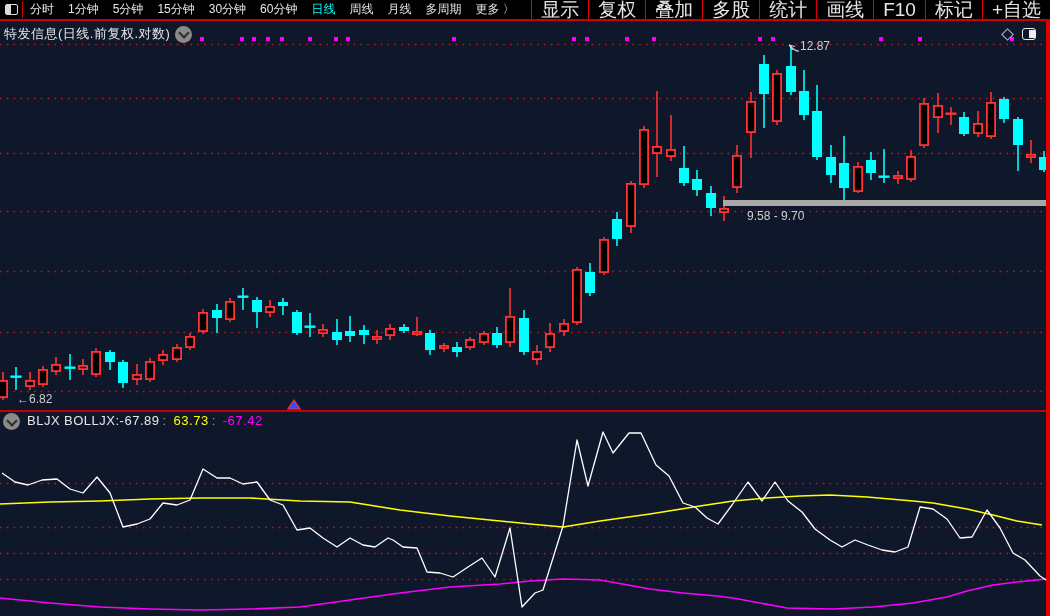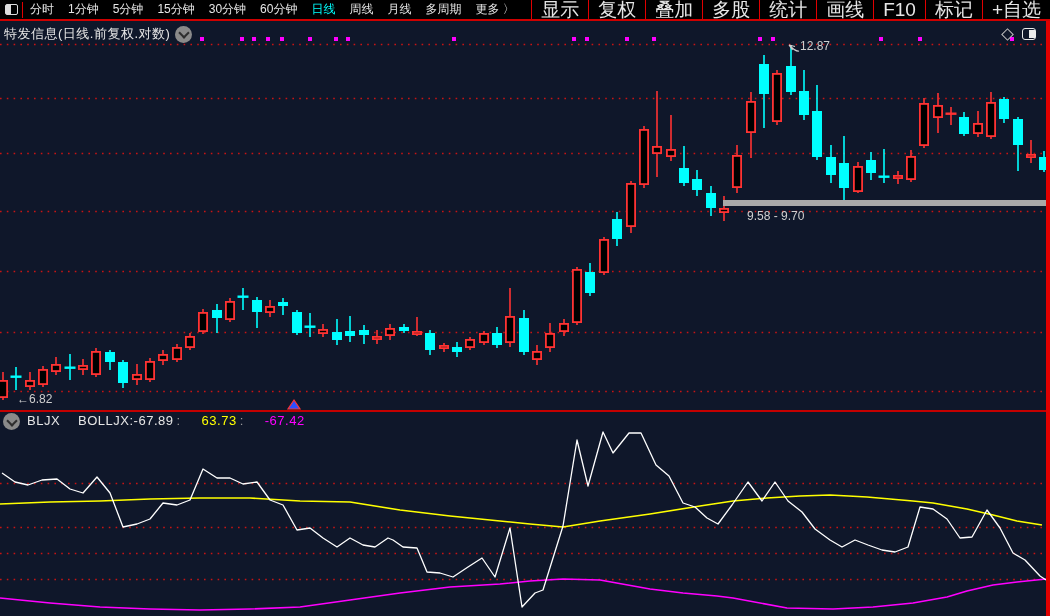--- a/index.html
+++ b/index.html
@@ -41,21 +41,21 @@
 
   .lbl{position:absolute;color:#cfcfcf;font-size:12px;z-index:4;white-space:nowrap}
   #lbl-high{left:800px;top:39px}
   #lbl-range{left:747px;top:209px}
   #lbl-low{left:17px;top:392px}
 
   
   .ind-header{position:absolute;left:0;top:413px;height:20px;display:flex;align-items:flex-start;z-index:5}
   .ind-header .circle-chev{margin-left:3px}
   .ind-name{color:#e6e6e6;font-size:13px;margin-left:7px;letter-spacing:.5px}
-  .ind-val{font-size:13px;margin-left:18px;letter-spacing:.5px}
+  .ind-val{font-size:13px;margin-left:4px;letter-spacing:.5px}
   .v-white{color:#e6e6e6}.v-sep{color:#9a9a9a;margin:0 3px}.v-yellow{color:#ffff00}.v-magenta{color:#ff00ff}
 </style>
 </head>
 <body>
 
 <div class="app">
 
   <svg id="chart-svg" class="layer" width="1050" height="616">
       <g stroke="#c81414" stroke-width="1.4" stroke-dasharray="1.6 5.2">
         <line x1="0" y1="44.5" x2="1046" y2="44.5"></line>

